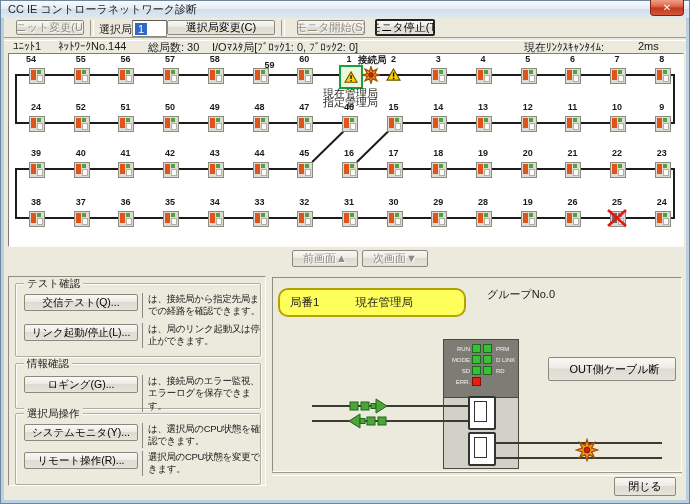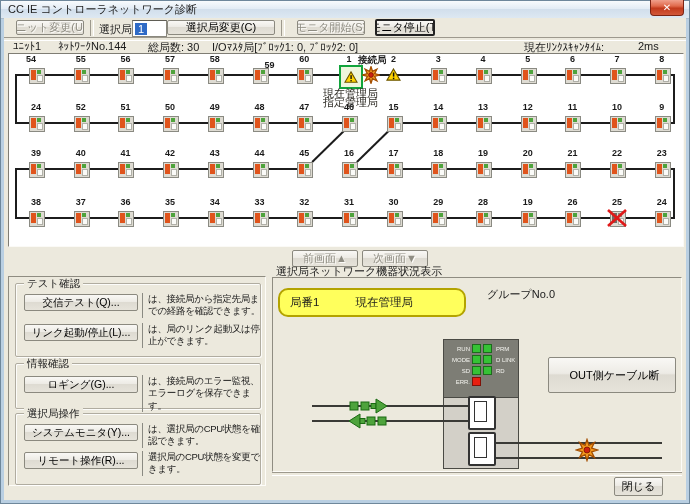--- a/index.html
+++ b/index.html
@@ -502,21 +502,20 @@
       </div>
       <div class="groupbox" style="left:6px;top:136px;width:244px;height:70px;">
         <span class="gb-label">選択局操作</span>
         <button class="btn" style="left:8px;top:10px;width:114px;height:17px;font-size:10.5px;">システムモニタ(Y)...</button>
         <div class="desc" style="left:126px;top:9px;width:116px;">は、選択局のCPU状態を確認できます。</div>
         <button class="btn" style="left:8px;top:38px;width:114px;height:17px;font-size:10.5px;">リモート操作(R)...</button>
         <div class="desc" style="left:126px;top:37px;width:116px;">選択局のCPU状態を変更できます。</div>
       </div>
     </div>
 
-  <span class="status-title" style="left:276px;top:264px;">選択局ネットワーク機器状況表示</span>
   <div class="panel-sunken" style="left:272px;top:277px;width:408px;height:193px;"></div>
   <div class="yellowbox" id="yellow-status" style="left: 278px; top: 288px; width: 164px; height: 25px; background: rgb(255, 255, 92);">
     <span>局番1</span>
     <span style="margin-left:36px;">現在管理局</span>
   </div>
   <span class="lbl" style="left:487px;top:287px;">グループNo.0</span>
 
   <div class="module">
     <div class="module-head" id="led-rows">
         <div class="ledrow">
@@ -561,17 +560,17 @@
       <path d="M22 19 L11 26 L22 33 Z" fill="#4ea33c" stroke="#1a6a12"></path>
       <rect x="22" y="23.5" width="5" height="5" fill="#4ea33c" stroke="#1a6a12"></rect>
       <rect x="29" y="22" width="8" height="8" fill="#4ea33c" stroke="#1a6a12"></rect>
       <rect x="40" y="22" width="8" height="8" fill="#4ea33c" stroke="#1a6a12"></rect>
     </svg>
   <svg class="decor-svg" id="cable-fault-star" style="left:575px;top:438px;" width="24" height="24">
       <path d="M12.0 1.5 L13.9 7.4 L19.4 4.6 L16.6 10.1 L22.5 12.0 L16.6 13.9 L19.4 19.4 L13.9 16.6 L12.0 22.5 L10.1 16.6 L4.6 19.4 L7.4 13.9 L1.5 12.0 L7.4 10.1 L4.6 4.6 L10.1 7.4 Z" fill="#f59a1e" stroke="#a34d00" stroke-width="1.3"></path>
       <circle cx="12" cy="12" r="3" fill="#cc2211" stroke="#7a1400" stroke-width="0.8"></circle>
     </svg>
 
-  <button class="btn" style="left:548px;top:357px;width:128px;height:36px;padding-left:11px;">OUT側ケーブル断</button>
+  <button class="btn" style="left:548px;top:357px;width:128px;height:24px;padding-left:11px;">OUT側ケーブル断</button>
 
   <div class="hgroove" style="left:272px;top:472px;width:410px;"></div>
-  <button class="btn" style="left:614px;top:477px;width:49px;height:19px;">閉じる</button>
+  <button class="btn" style="left:614px;top:477px;width:62px;height:19px;">閉じる</button>
 </div>
 
 </body></html>

